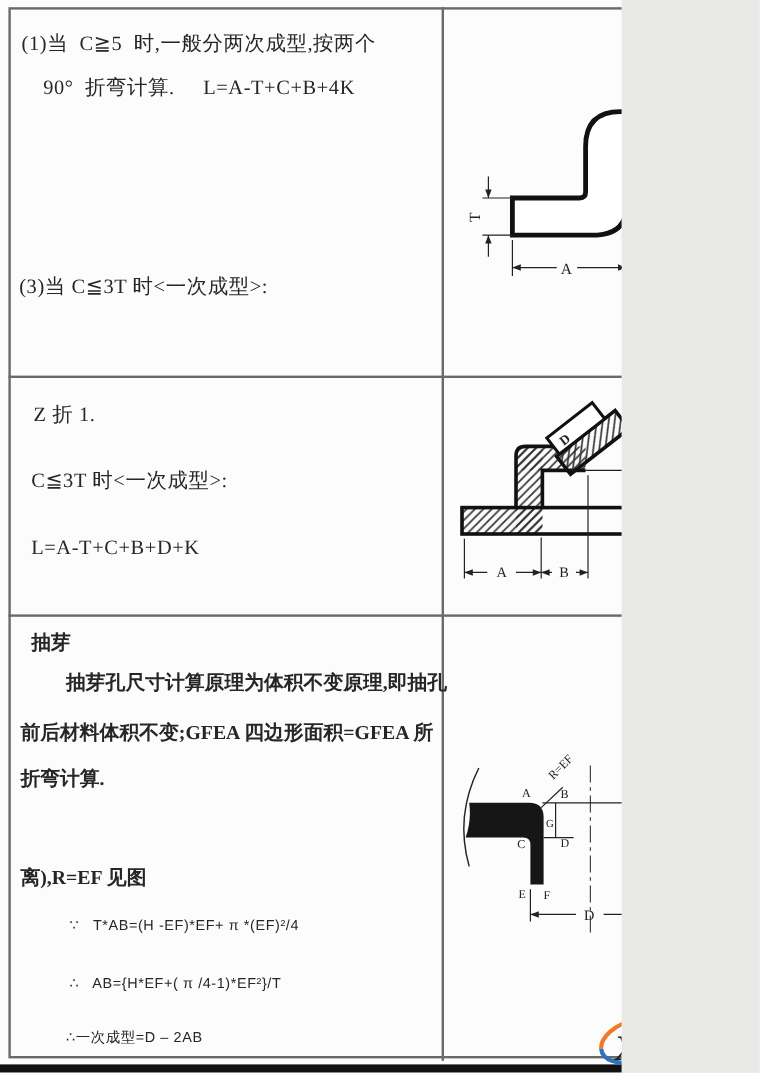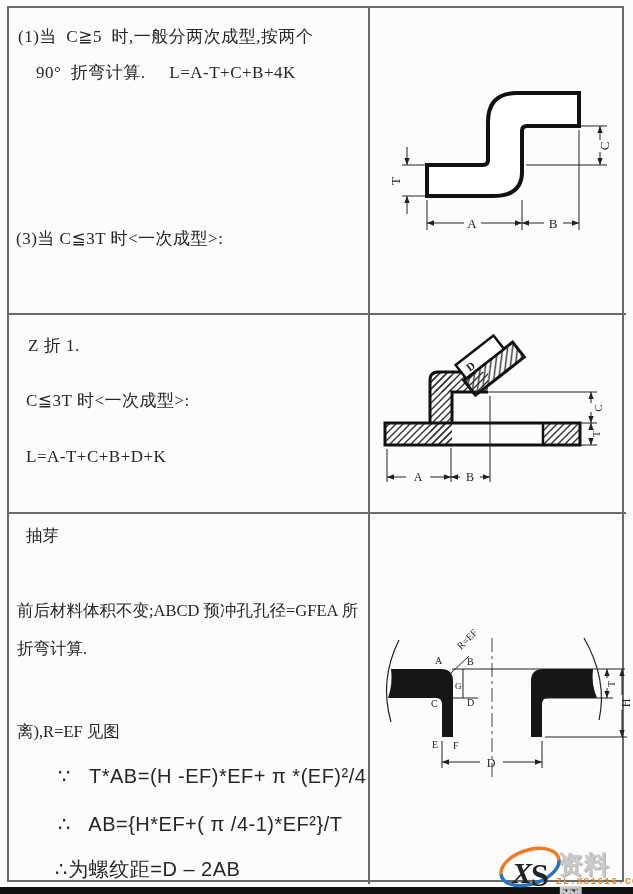--- a/index.html
+++ b/index.html
@@ -1,23 +1,23 @@
 <!DOCTYPE html>
 <html><head>
 <meta charset="utf-8">
 <style>
   html,body{margin:0;padding:0;background:#e9e9e7;}
-  #page{position:relative;width:633px;height:894px;background:#fcfcfc;overflow:hidden;
+  #page{position:relative;width:518px;height:894px;background:#fcfcfc;overflow:hidden;
         font-family:"Liberation Serif","DejaVu Serif",serif;color:#262626;}
   .frame{position:absolute;left:7px;top:6px;width:617px;height:876px;border:2px solid #6a6a6a;box-sizing:border-box;}
   .vline{position:absolute;left:368px;top:6px;width:2px;height:878px;background:#6a6a6a;}
   .hline{position:absolute;left:7px;width:619px;height:2px;background:#6a6a6a;}
   .t{position:absolute;font-size:17px;letter-spacing:.5px;white-space:pre;line-height:1.2;}
-  .small{font-size:16.5px;letter-spacing:0;}
-  .sans{font-family:"Liberation Sans","DejaVu Sans",sans-serif;font-size:20px;letter-spacing:.5px;}
+  .small{font-size:16.5px;letter-spacing:0;font-weight:bold;}
+  .sans{font-family:"Liberation Sans","DejaVu Sans",sans-serif;font-size:12px;letter-spacing:.5px;}
   .diagram{position:absolute;}
   .wm-name{position:absolute;left:558px;top:848px;font-family:"Liberation Sans","DejaVu Sans",sans-serif;
            font-weight:bold;font-size:25px;letter-spacing:1px;color:#c9c9c9;text-shadow:1px 1px 0 #b3b3b3;z-index:11;}
   .wm-url{position:absolute;left:556px;top:876px;font-family:"Liberation Mono","DejaVu Sans Mono",monospace;
           font-weight:bold;font-size:9.5px;letter-spacing:1.2px;color:#ee7d1e;z-index:11;}
   .bottom-bar{position:absolute;left:0;top:887px;width:633px;height:7px;background:#111;z-index:5;}
   svg text{font-family:"Liberation Serif","DejaVu Serif",serif;fill:#222;}
 </style>
 </head>
 <body>
@@ -42,26 +42,27 @@
 
   <div class="t" style="left:18px;top:27px">(1)当  C≧5  时,一般分两次成型,按两个</div>
   <div class="t" style="left:36px;top:63px">90°  折弯计算.     L=A-T+C+B+4K</div>
   <div class="t" style="left:16px;top:229px">(3)当 C≦3T 时&lt;一次成型&gt;:</div>
 
   <div class="t" style="left:28px;top:336px">Z 折 1.</div>
   <div class="t" style="left:26px;top:391px">C≦3T 时&lt;一次成型&gt;:</div>
   <div class="t" style="left:26px;top:447px">L=A-T+C+B+D+K</div>
 
   <div class="t small" style="left:26px;top:526px">抽芽</div>
-  <div class="t small" style="left:17px;top:601px">前后材料体积不变;ABCD 预冲孔孔径=GFEA 所</div>
+  <div class="t small" style="left:55px;top:559px">抽芽孔尺寸计算原理为体积不变原理,即抽孔</div>
+  <div class="t small" style="left:17px;top:601px">前后材料体积不变;GFEA 四边形面积=GFEA 所</div>
   <div class="t small" style="left:17px;top:639px">折弯计算.</div>
   <div class="t small" style="left:17px;top:722px">离),R=EF 见图</div>
   <div class="t sans" style="left:58px;top:764px">∵   T*AB=(H -EF)*EF+ π *(EF)²/4</div>
   <div class="t sans" style="left:58px;top:812px">∴   AB={H*EF+( π /4-1)*EF²}/T</div>
-  <div class="t sans" style="left:55px;top:857px">∴为螺纹距=D – 2AB</div>
+  <div class="t sans" style="left:55px;top:857px">∴一次成型=D – 2AB</div>
 
   <svg class="diagram" style="left:378px;top:60px" width="252" height="205" viewBox="0 0 252 205">
     <path d="M49,105 L105,105 Q110,105 110,100 L110,62 Q110,33 139,33 L201,33 L201,66 L149,66 Q144,66 144,71 L144,112 Q144,136 115,136 L49,136 Z" fill="#ffffff" stroke="#111" stroke-width="4"></path>
     <g stroke="#222" stroke-width="1" fill="none">
       <path d="M49,105 H24 M49,136 H24"></path>
       <line x1="29" y1="87" x2="29" y2="105" marker-end="url(#arr)"></line>
       <line x1="29" y1="154" x2="29" y2="136" marker-end="url(#arr)"></line>
       <path d="M49,140 V170 M144,140 V170 M201,70 V170"></path>
       <line x1="49" y1="163" x2="86" y2="163" marker-start="url(#arr)"></line>
       <line x1="103" y1="163" x2="144" y2="163" marker-end="url(#arr)"></line>

